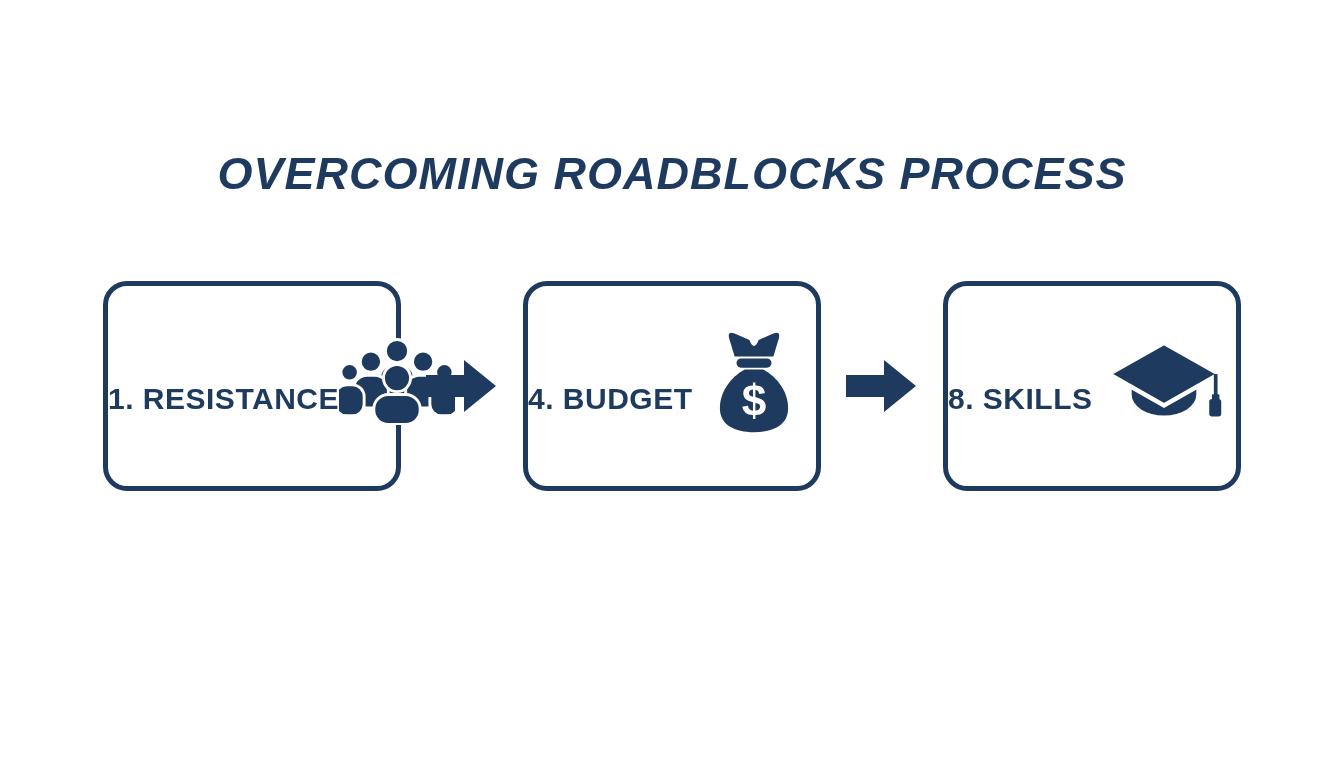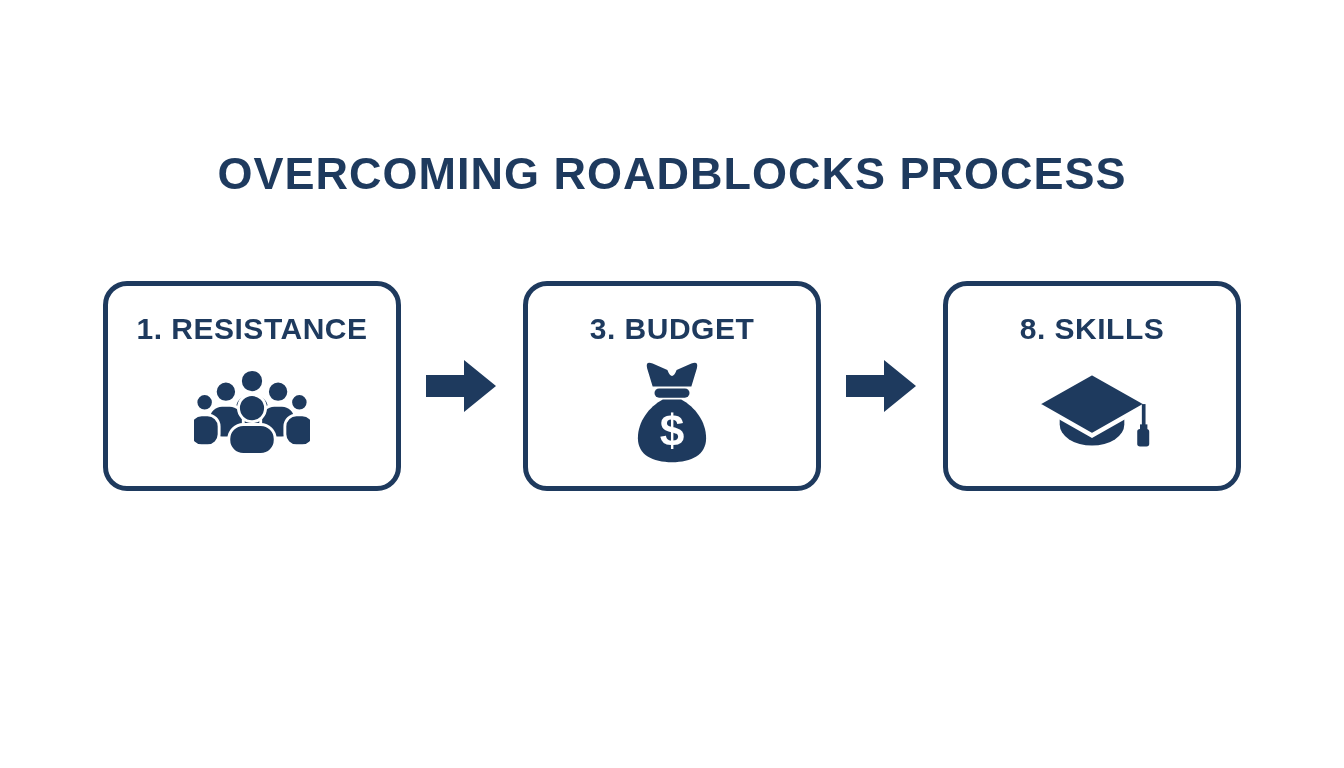--- a/index.html
+++ b/index.html
@@ -17,40 +17,41 @@
   .diagram-title {
     position: absolute;
     top: 148px;
     left: 0;
     width: 100%;
     text-align: center;
     font-size: 45px;
     font-weight: bold;
     letter-spacing: 1px;
     color: #1e3a5e;
+    font-style: italic;
   }
   .steps-row {
     position: absolute;
     top: 281px;
     left: 0;
     width: 100%;
     height: 210px;
     display: flex;
     justify-content: center;
     align-items: stretch;
   }
   .step-box {
     width: 298px;
     height: 210px;
     box-sizing: border-box;
     border: 5px solid #1e3a5e;
     border-radius: 24px;
     background: #ffffff;
     display: flex;
-    flex-direction: column;
+    flex-direction: row;
     align-items: center;
   }
   .step-label {
     margin-top: 26px;
     font-size: 30px;
     font-weight: bold;
     letter-spacing: 0.5px;
     color: #1e3a5e;
     white-space: nowrap;
   }
@@ -114,21 +115,21 @@
 
     <div class="connector">
       <span>
         <svg width="72" height="56" viewBox="0 0 72 56">
           <polygon fill="#1e3a5e" points="0,17 38,17 38,2 70,28 38,54 38,39 0,39"></polygon>
         </svg>
       </span>
     </div>
 
     <div class="step-box">
-      <div class="step-label">3. BUDGET</div>
+      <div class="step-label">4. BUDGET</div>
       <div class="icon-area">
         <span>
           <svg width="84" height="106" viewBox="0 0 90 115">
             <g fill="#1e3a5e">
 
               <path d="M 24,31 L 18,11 Q 16,3 24,6 L 40,13 Q 45,26 50,13 L 66,6 Q 74,3 72,11 L 66,31 Z"></path>
 
               <rect x="26" y="33" width="38" height="10" rx="5"></rect>
 
               <path d="M 35,45 L 55,45 C 70,53 82,69 82,87 C 82,105 66,113 45,113 C 24,113 8,105 8,87 C 8,69 20,53 35,45 Z"></path>

